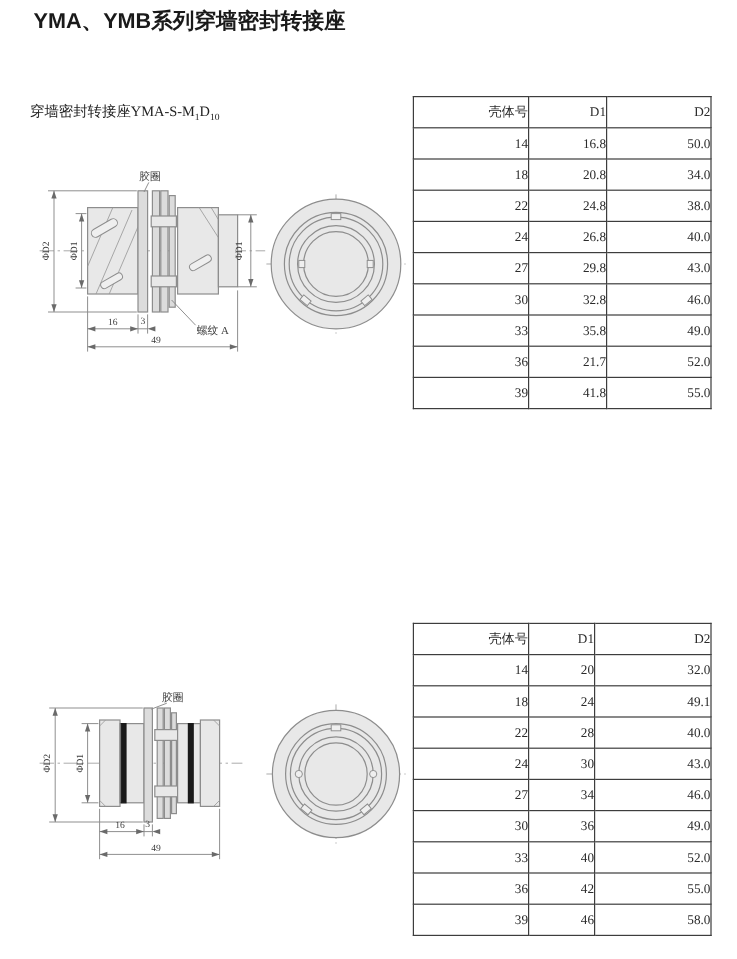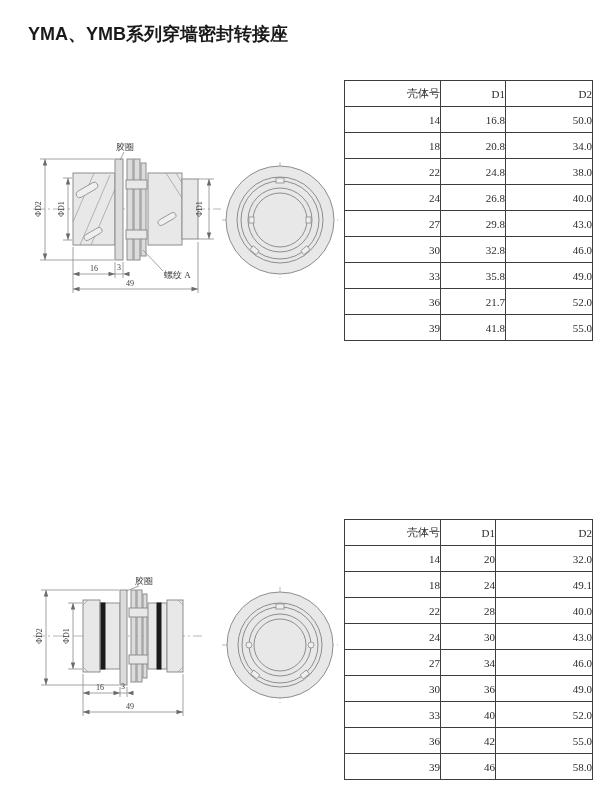--- a/index.html
+++ b/index.html
@@ -1,18 +1,18 @@
 <!DOCTYPE html>
 <html><head>
 <meta charset="utf-8">
 <style>
   html,body{margin:0;padding:0;background:#ffffff;}
   .page{position:relative;width:614px;height:799px;background:#fff;overflow:hidden;
         font-family:"Liberation Sans",sans-serif;}
-  .title{position:absolute;left:28px;top:22px;font-size:18px;font-weight:bold;color:#1a1a1a;}
+  .title{position:absolute;left:28px;top:5px;font-size:18px;font-weight:bold;color:#1a1a1a;}
   .model-label{position:absolute;left:25px;font-size:12px;color:#222;
         font-family:"Liberation Serif",serif;}
   .model-label sub{font-size:8px;}
   .lbl1{top:85px;} .lbl2{top:408px;}
   svg{position:absolute;}
   .sv1{left:30px;top:130px;} .cv1{left:220px;top:160px;}
   .sv2{left:30px;top:556px;} .cv2{left:220px;top:585px;}
   .body{fill:#e8e8e8;stroke:#8d8d8d;stroke-width:1;}
   .bar{fill:#dcdcdc;stroke:#8d8d8d;stroke-width:1;}
   .slot{fill:#efefef;stroke:#8d8d8d;stroke-width:0.8;}
@@ -30,20 +30,21 @@
   td,th{border:1.5px solid #3d3d3d;text-align:right;vertical-align:middle;
         font-size:11px;font-weight:normal;color:#2b2b2b;height:25px;padding:0;}
 </style>
 </head>
 <body>
 
 <div class="page">
 
   <div class="title">YMA、YMB系列穿墙密封转接座</div>
 
+  <div class="model-label lbl1"><span>穿墙密封转接座YMA-S-M</span><sub>1</sub><span>D</span><sub>10</sub></div>
 
   <svg class="sv1" width="195" height="180" viewBox="0 0 195 180">
     <line class="cl" x1="3" y1="79" x2="191" y2="79"></line>
 
     <rect class="body" x="43" y="43" width="42" height="72"></rect>
     <line class="thin" x1="43" y1="92" x2="64" y2="43"></line>
     <line class="thin" x1="50" y1="115" x2="80" y2="45"></line>
     <line class="thin" x1="61" y1="115" x2="85" y2="59"></line>
     <g transform="rotate(-30 57 60)">
         <rect class="slot" x="45" y="56.5" width="24" height="7" rx="3.5"></rect>

